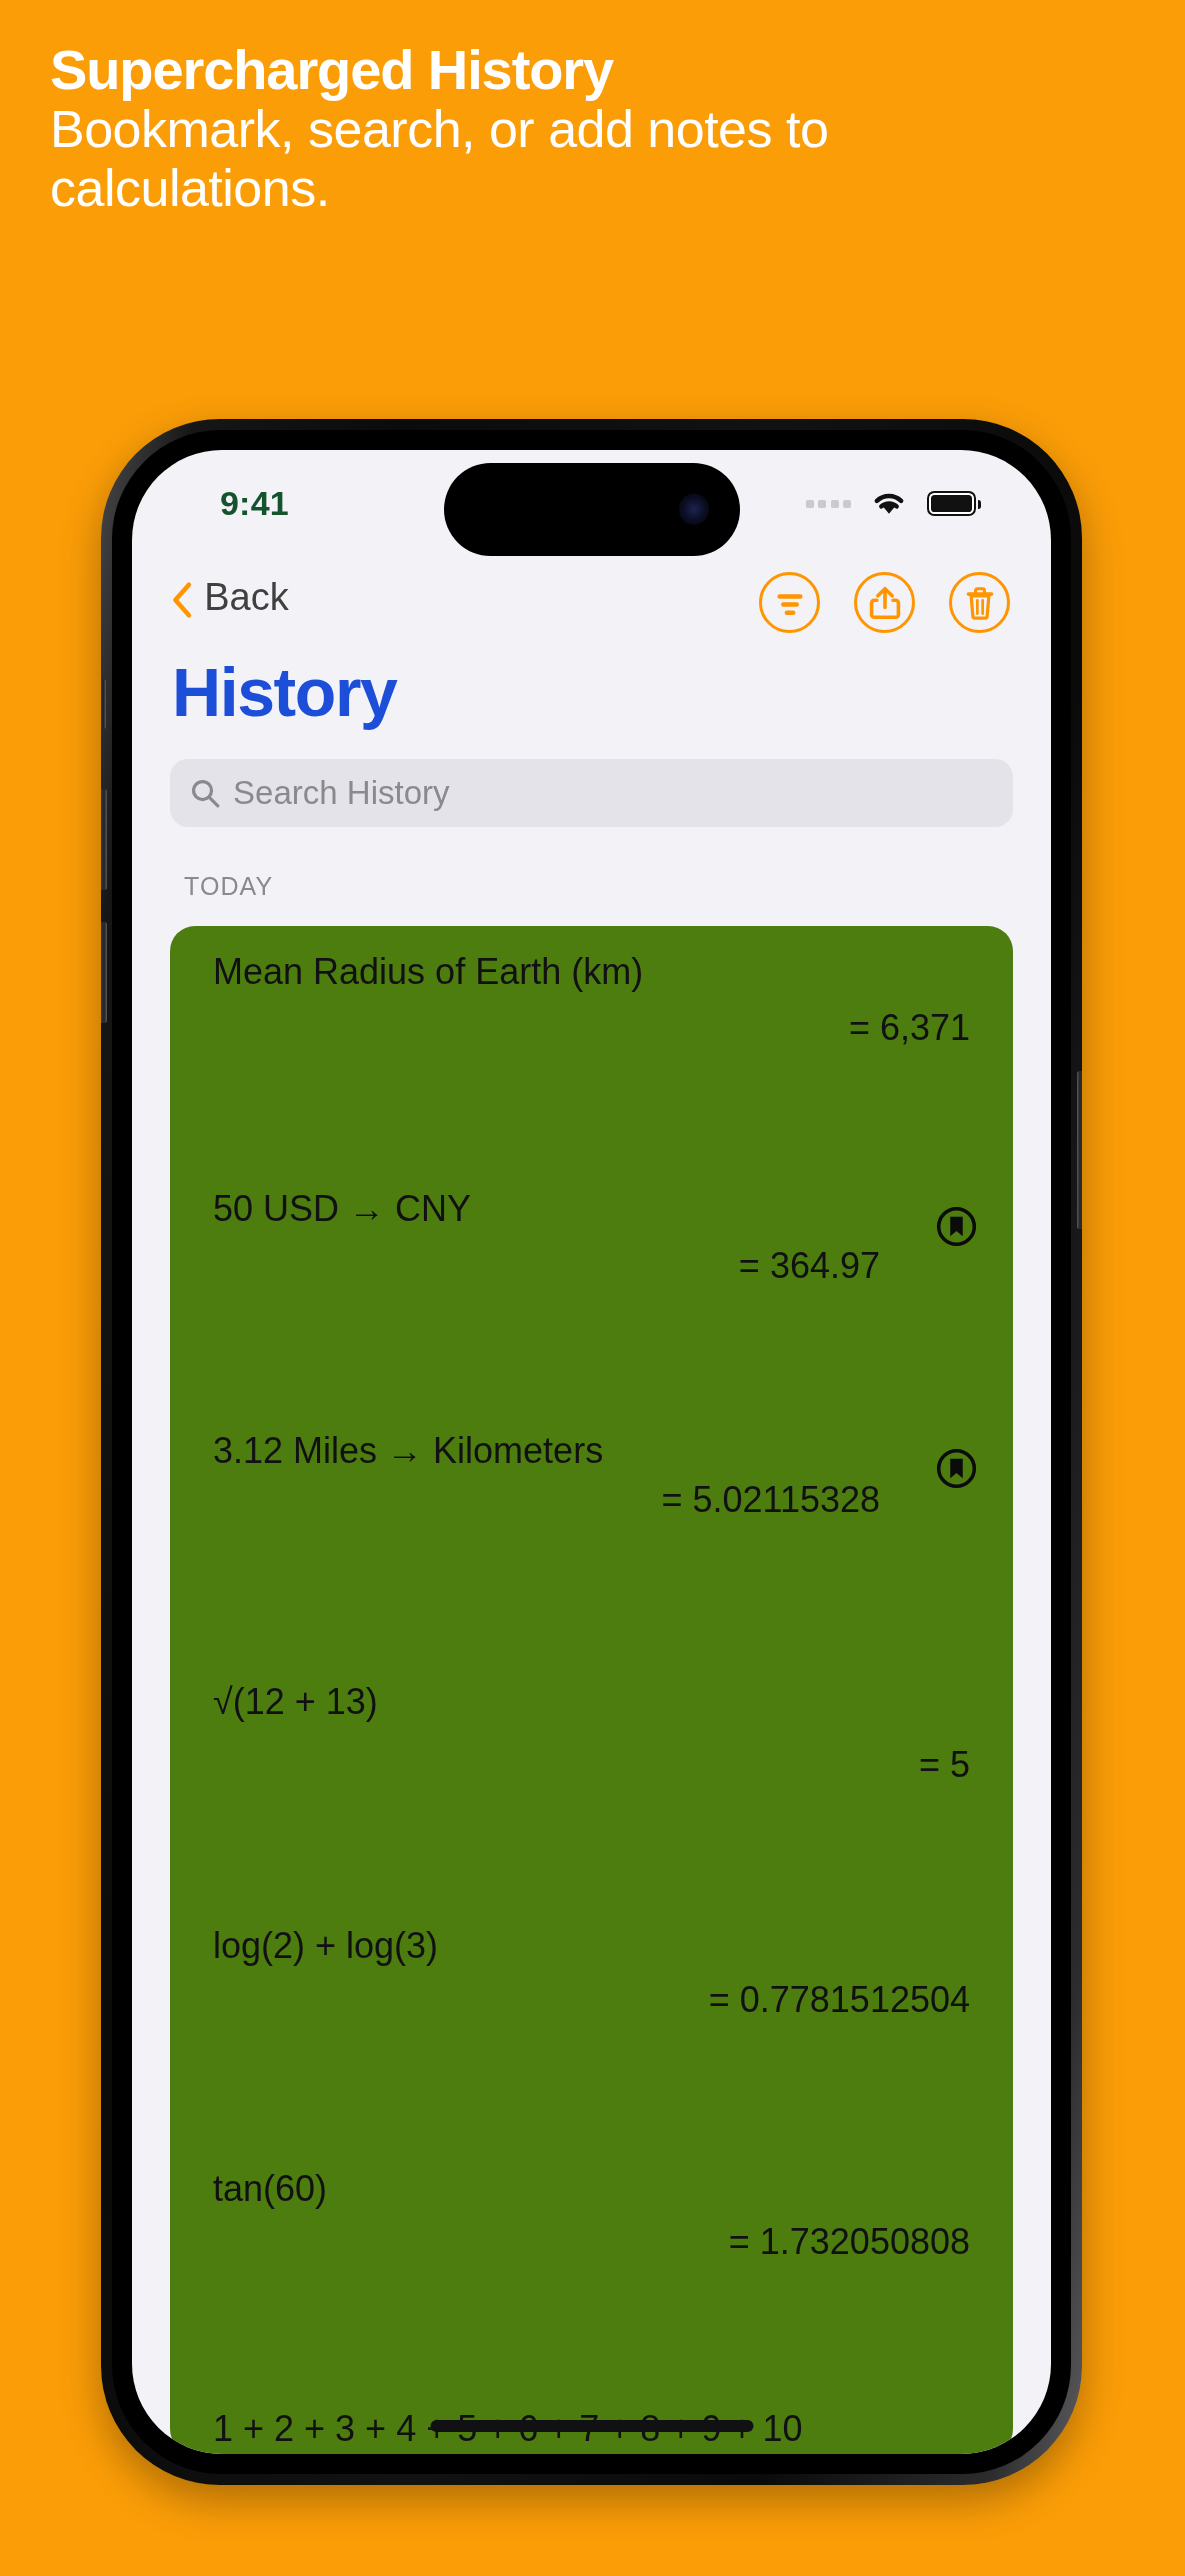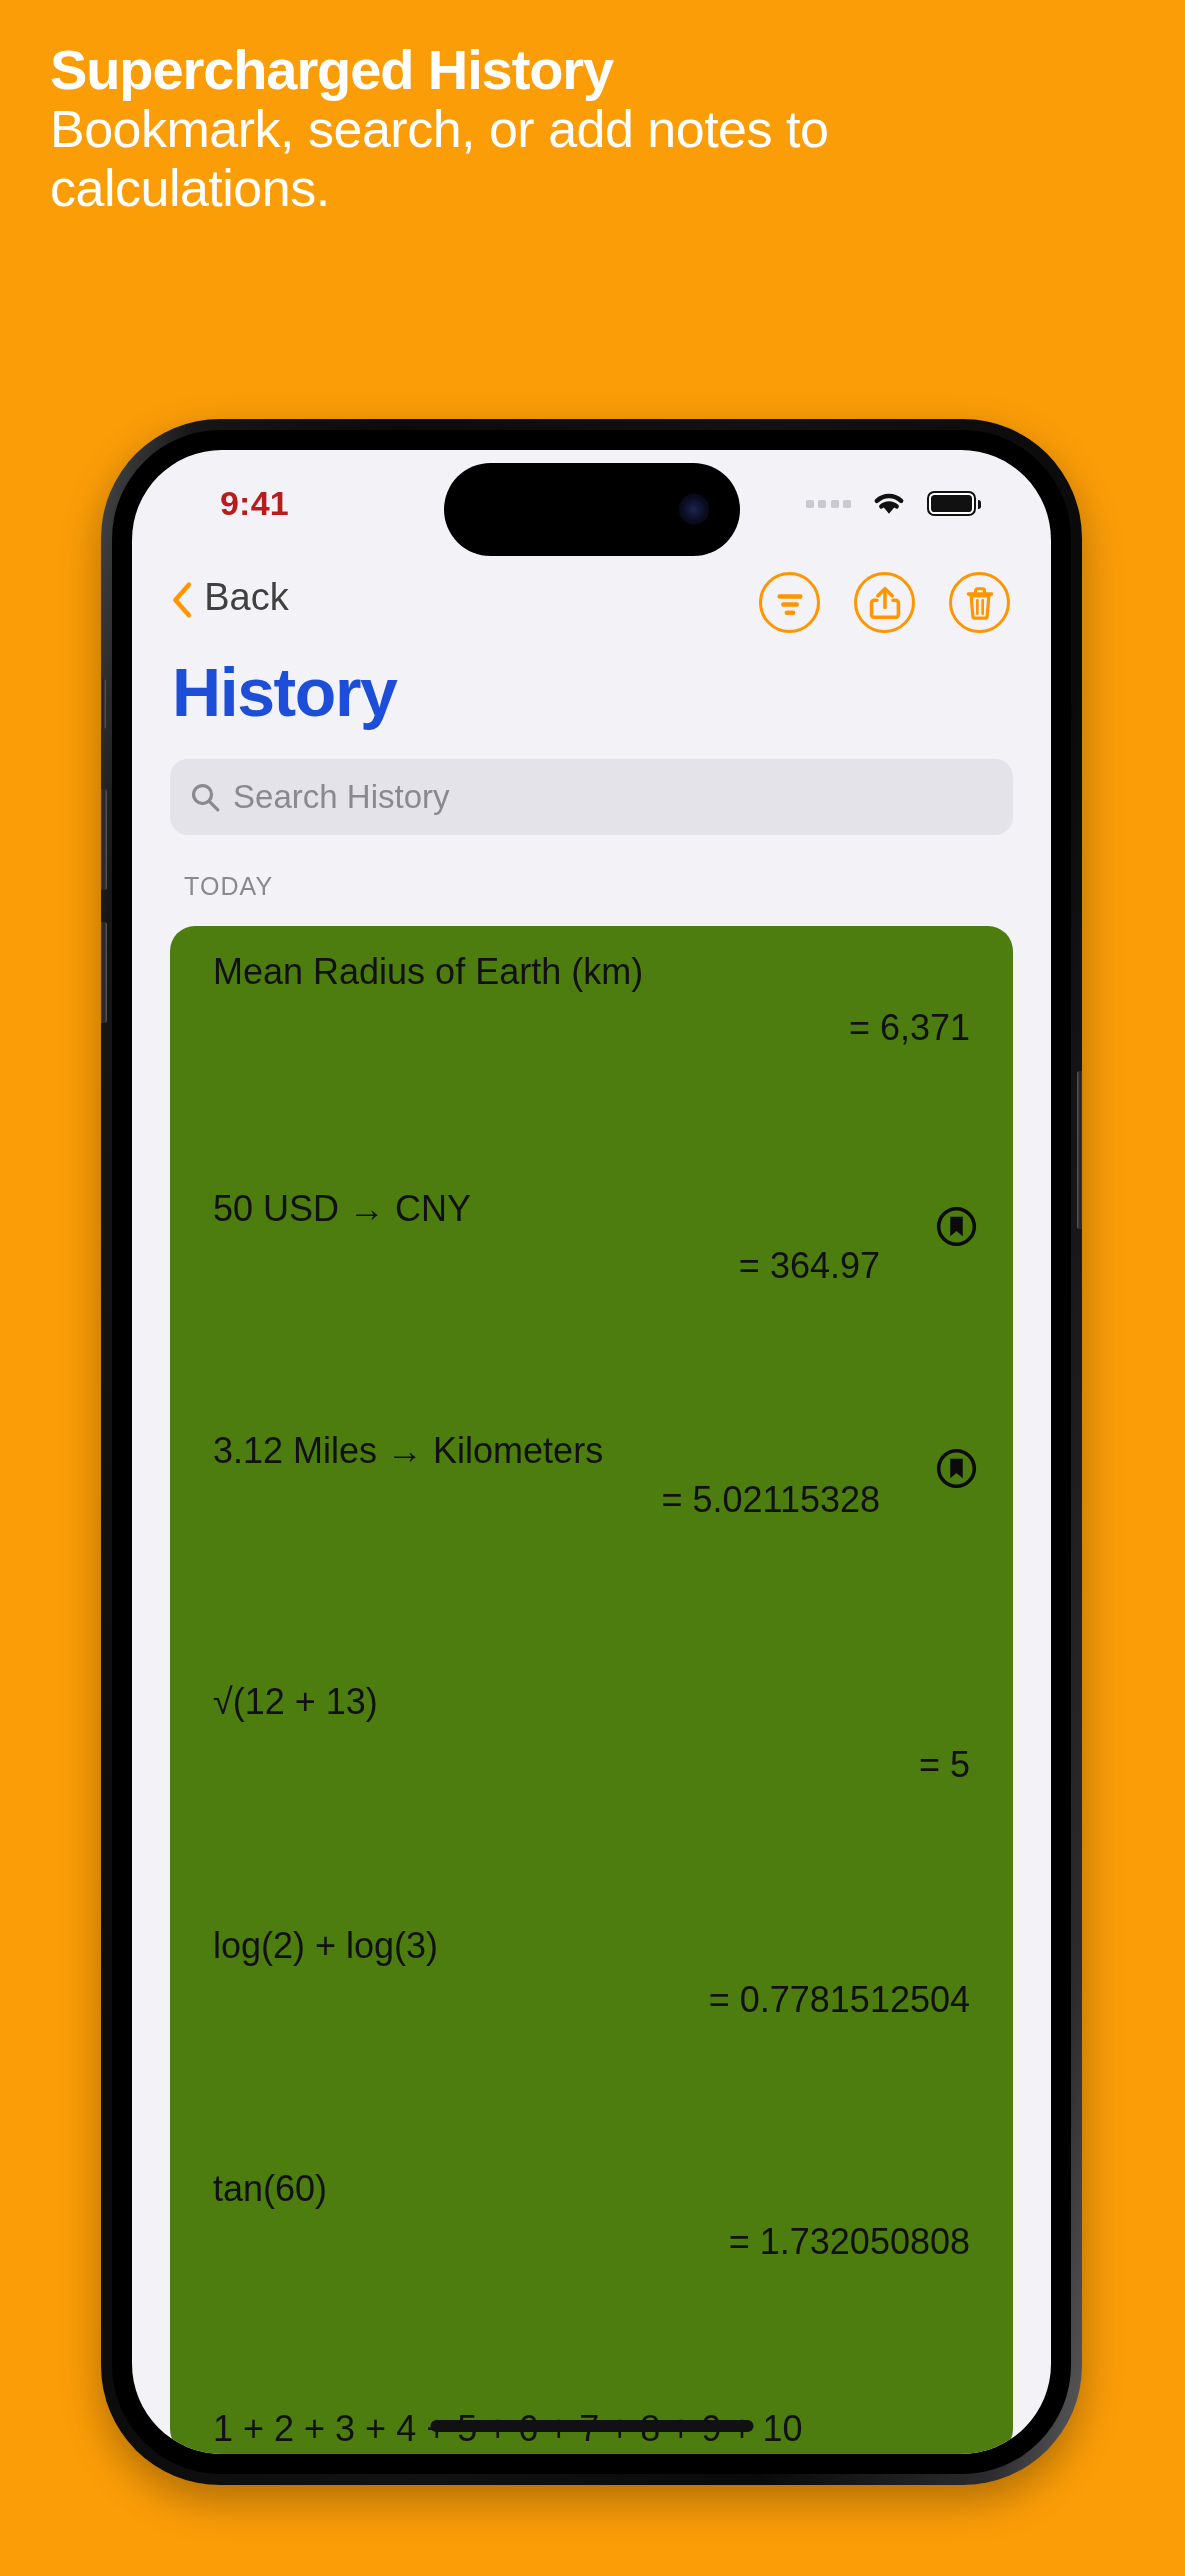--- a/index.html
+++ b/index.html
@@ -90,21 +90,21 @@
     position: absolute;
     left: 0; top: 0; right: 0;
     height: 106px;
   }
   .clock {
     position: absolute;
     left: 88px;
     top: 34px;
     font-size: 34px;
     font-weight: bold;
-    color: #b91c1c;
+    color: #14532d;
     letter-spacing: 0.2px;
   }
   .dynamic-island {
     position: absolute;
     left: 50%;
     transform: translateX(-50%);
     top: 12.6px;
     width: 296px;
     height: 93px;
     background: #000;
@@ -203,21 +203,21 @@
     font-size: 68px;
     font-weight: bold;
     color: #1d4ed8;
     letter-spacing: -1.4px;
   }
   .searchbar {
     position: absolute;
     left: 38px;
     top: 309px;
     right: 38px;
-    height: 76px;
+    height: 68px;
     background: #E3E3E9;
     border-radius: 18px;
     display: flex;
     align-items: center;
     padding-left: 20px;
     box-sizing: border-box;
     gap: 12.6px;
   }
   .search-ic { width: 30.5px; height: 30.5px; }
   .search-ph {

